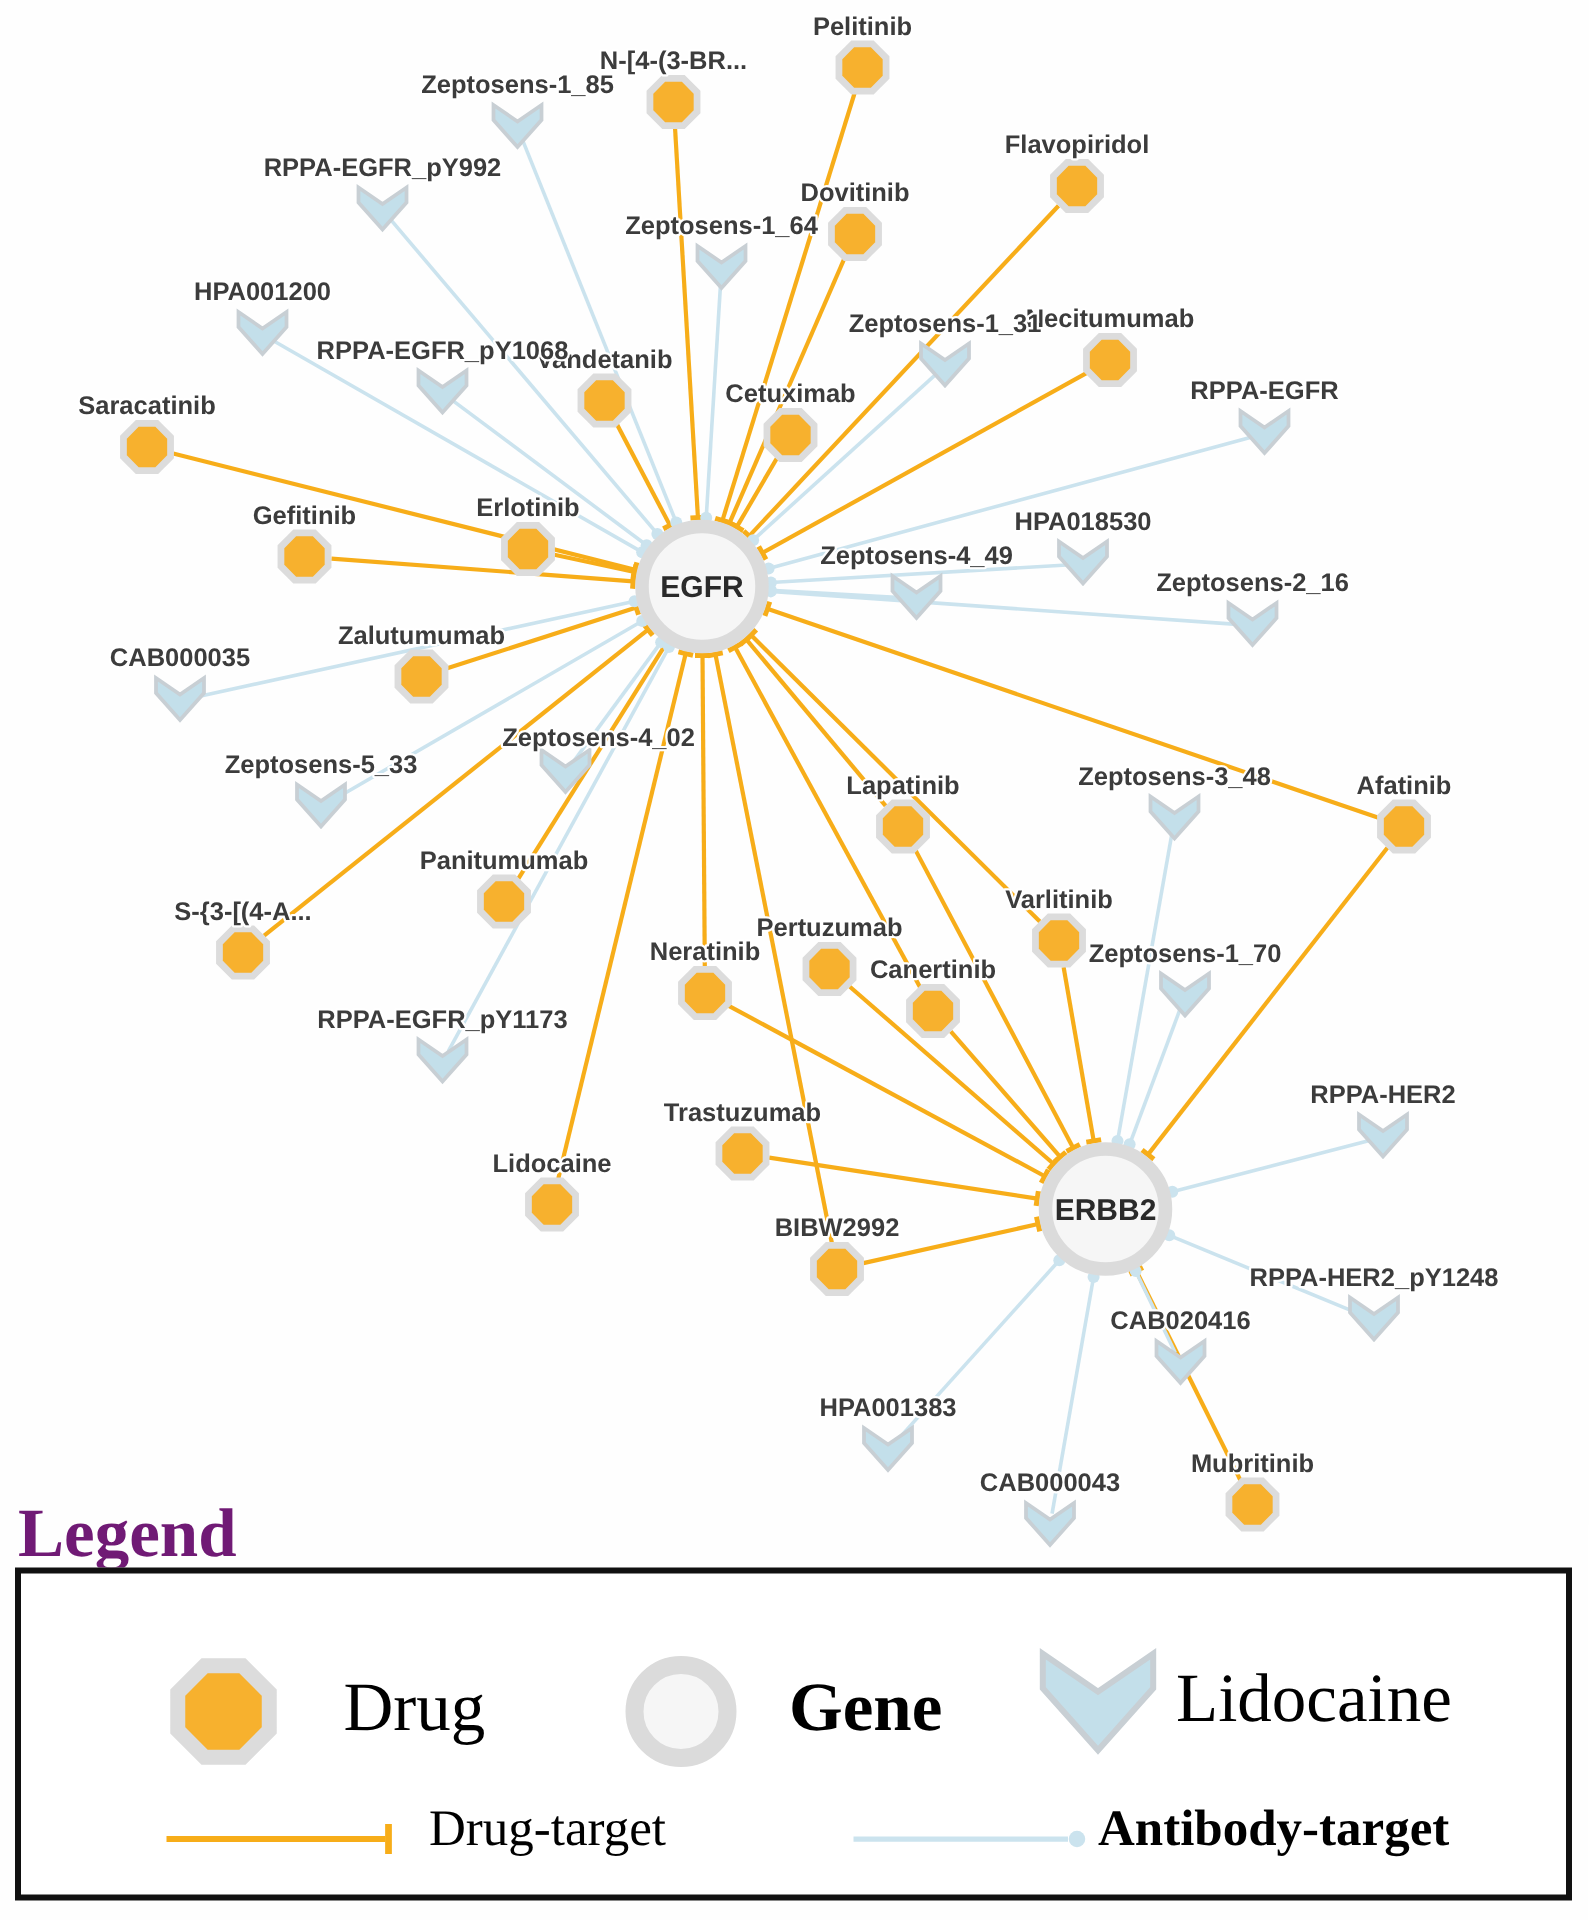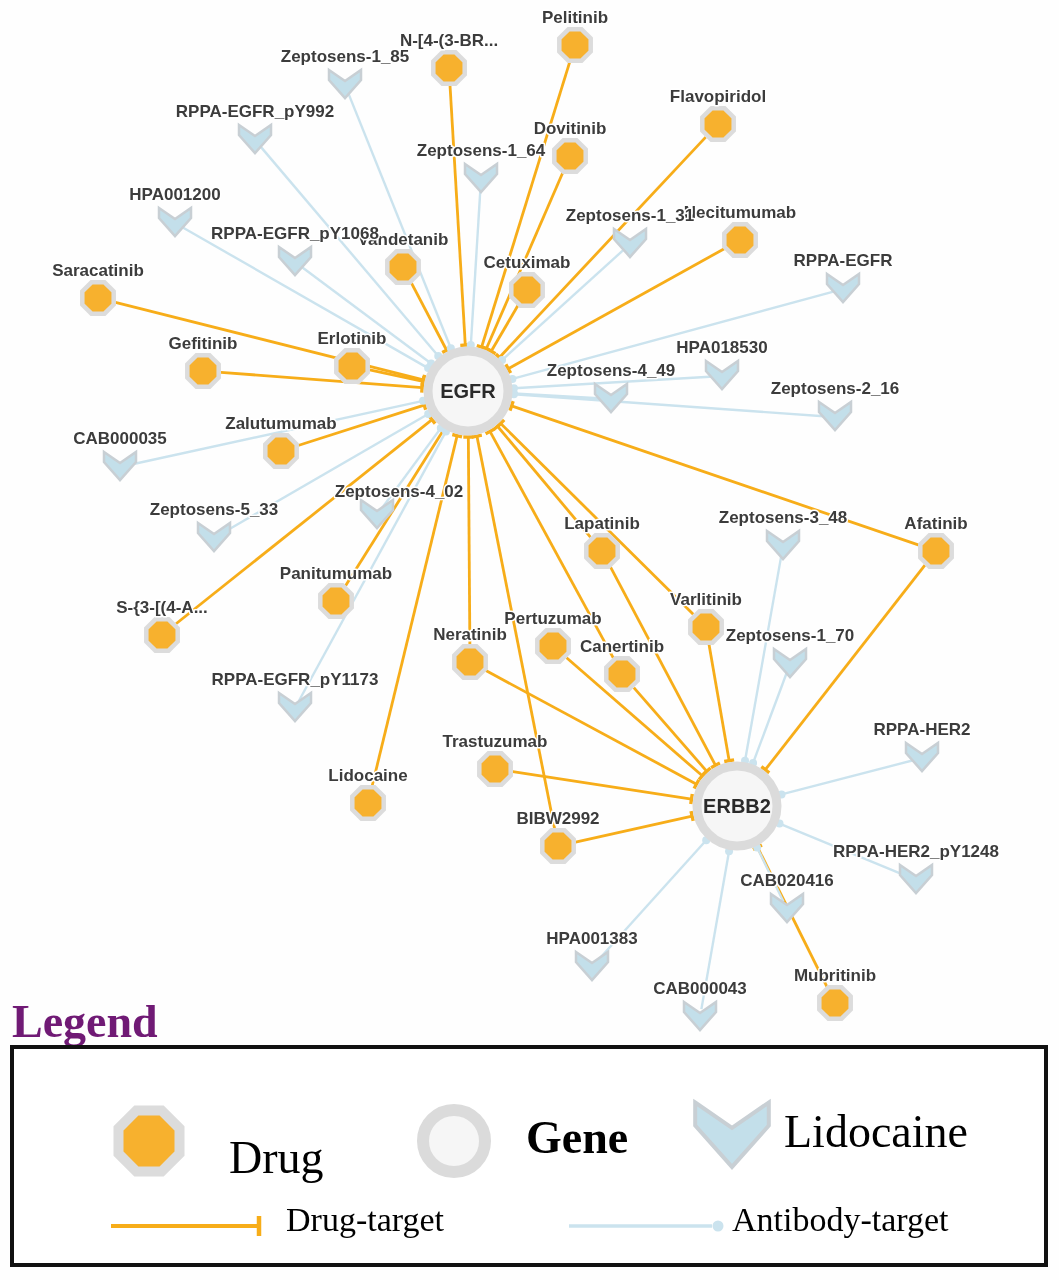--- a/index.html
+++ b/index.html
@@ -264,21 +264,21 @@
         <text x="700" y="994" class="node-label">CAB000043</text>
       </g>
     </svg>
 
   <div class="legend-title">Legend</div>
 
   <div class="legend-box">
     <svg id="lg-drug" class="lg-icon" width="100" height="100" style="left:85px; top:42px;">
         <polygon points="80.5,62.6 62.6,80.5 37.4,80.5 19.5,62.6 19.5,37.4 37.4,19.5 62.6,19.5 80.5,37.4" fill="#F7B12E" stroke="#DCDCDC" stroke-width="10"></polygon>
       </svg>
-    <div class="lg-label big" style="left:215px; top:62px;margin-top:20px;">Drug</div>
+    <div class="lg-label big" style="left:215px; top:62px;">Drug</div>
 
     <svg id="lg-gene" class="lg-icon" width="100" height="100" style="left:390px; top:42px;">
         <circle cx="50" cy="50" r="31" fill="#F6F6F6" stroke="#DBDBDB" stroke-width="12"></circle>
       </svg>
     <div class="lg-label big" style="left:512px; top:62px;font-weight:bold;">Gene</div>
 
     <svg id="lg-ab" class="lg-icon" width="100" height="100" style="left:668px; top:38px;">
         <path d="M13.2,15.5L50.0,40.8L86.8,15.5L86.8,38.5L50.0,79.9L13.2,38.5Z" fill="#C3DFEA" stroke="#C8CFD4" stroke-width="4"></path>
       </svg>
     <div class="lg-label big" style="left:770px; top:56px;">Lidocaine</div>
@@ -286,16 +286,16 @@
     <svg id="lg-dt" class="lg-icon" width="165" height="24" style="left:95px; top:165px;">
         <line x1="2" y1="12" x2="148" y2="12" stroke="#F7AD19" stroke-width="4"></line>
         <line x1="150" y1="2" x2="150" y2="22" stroke="#F7AD19" stroke-width="4.5"></line>
       </svg>
     <div class="lg-label small" style="left:272px; top:152px;">Drug-target</div>
 
     <svg id="lg-at" class="lg-icon" width="165" height="24" style="left:553px; top:165px;">
         <line x1="2" y1="12" x2="145" y2="12" stroke="#CBE3EE" stroke-width="3.5"></line>
         <circle cx="151" cy="12" r="5.5" fill="#CBE3EE"></circle>
       </svg>
-    <div class="lg-label small" style="left:718px; top:152px;">Antibody-target</div>
+    <div class="lg-label small" style="left:718px; top:152px;font-weight:bold;">Antibody-target</div>
   </div>
 
 </div>
 
 </body></html>

